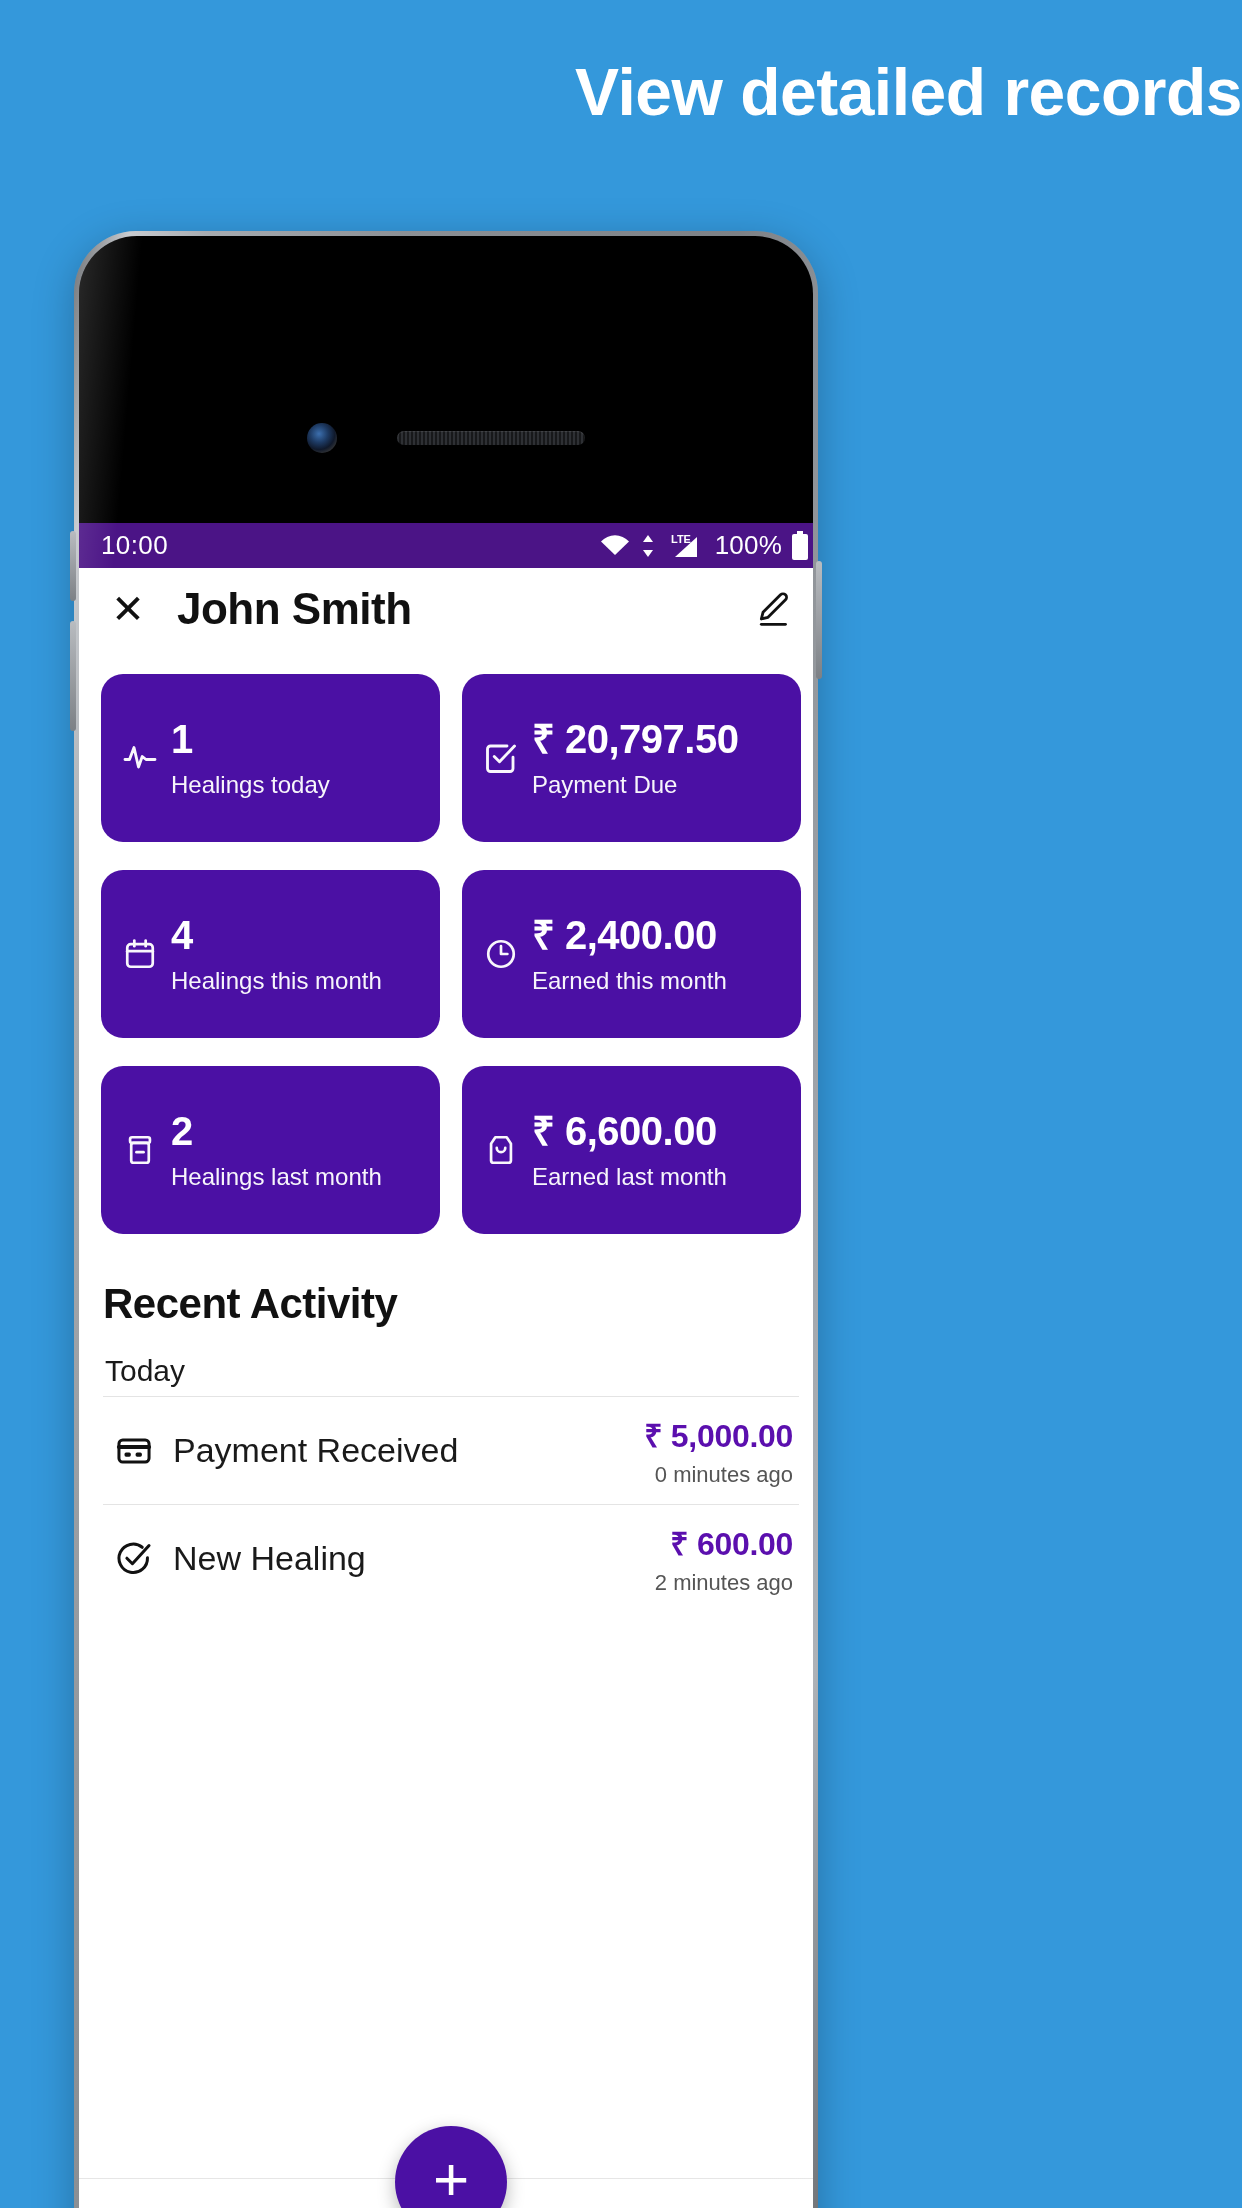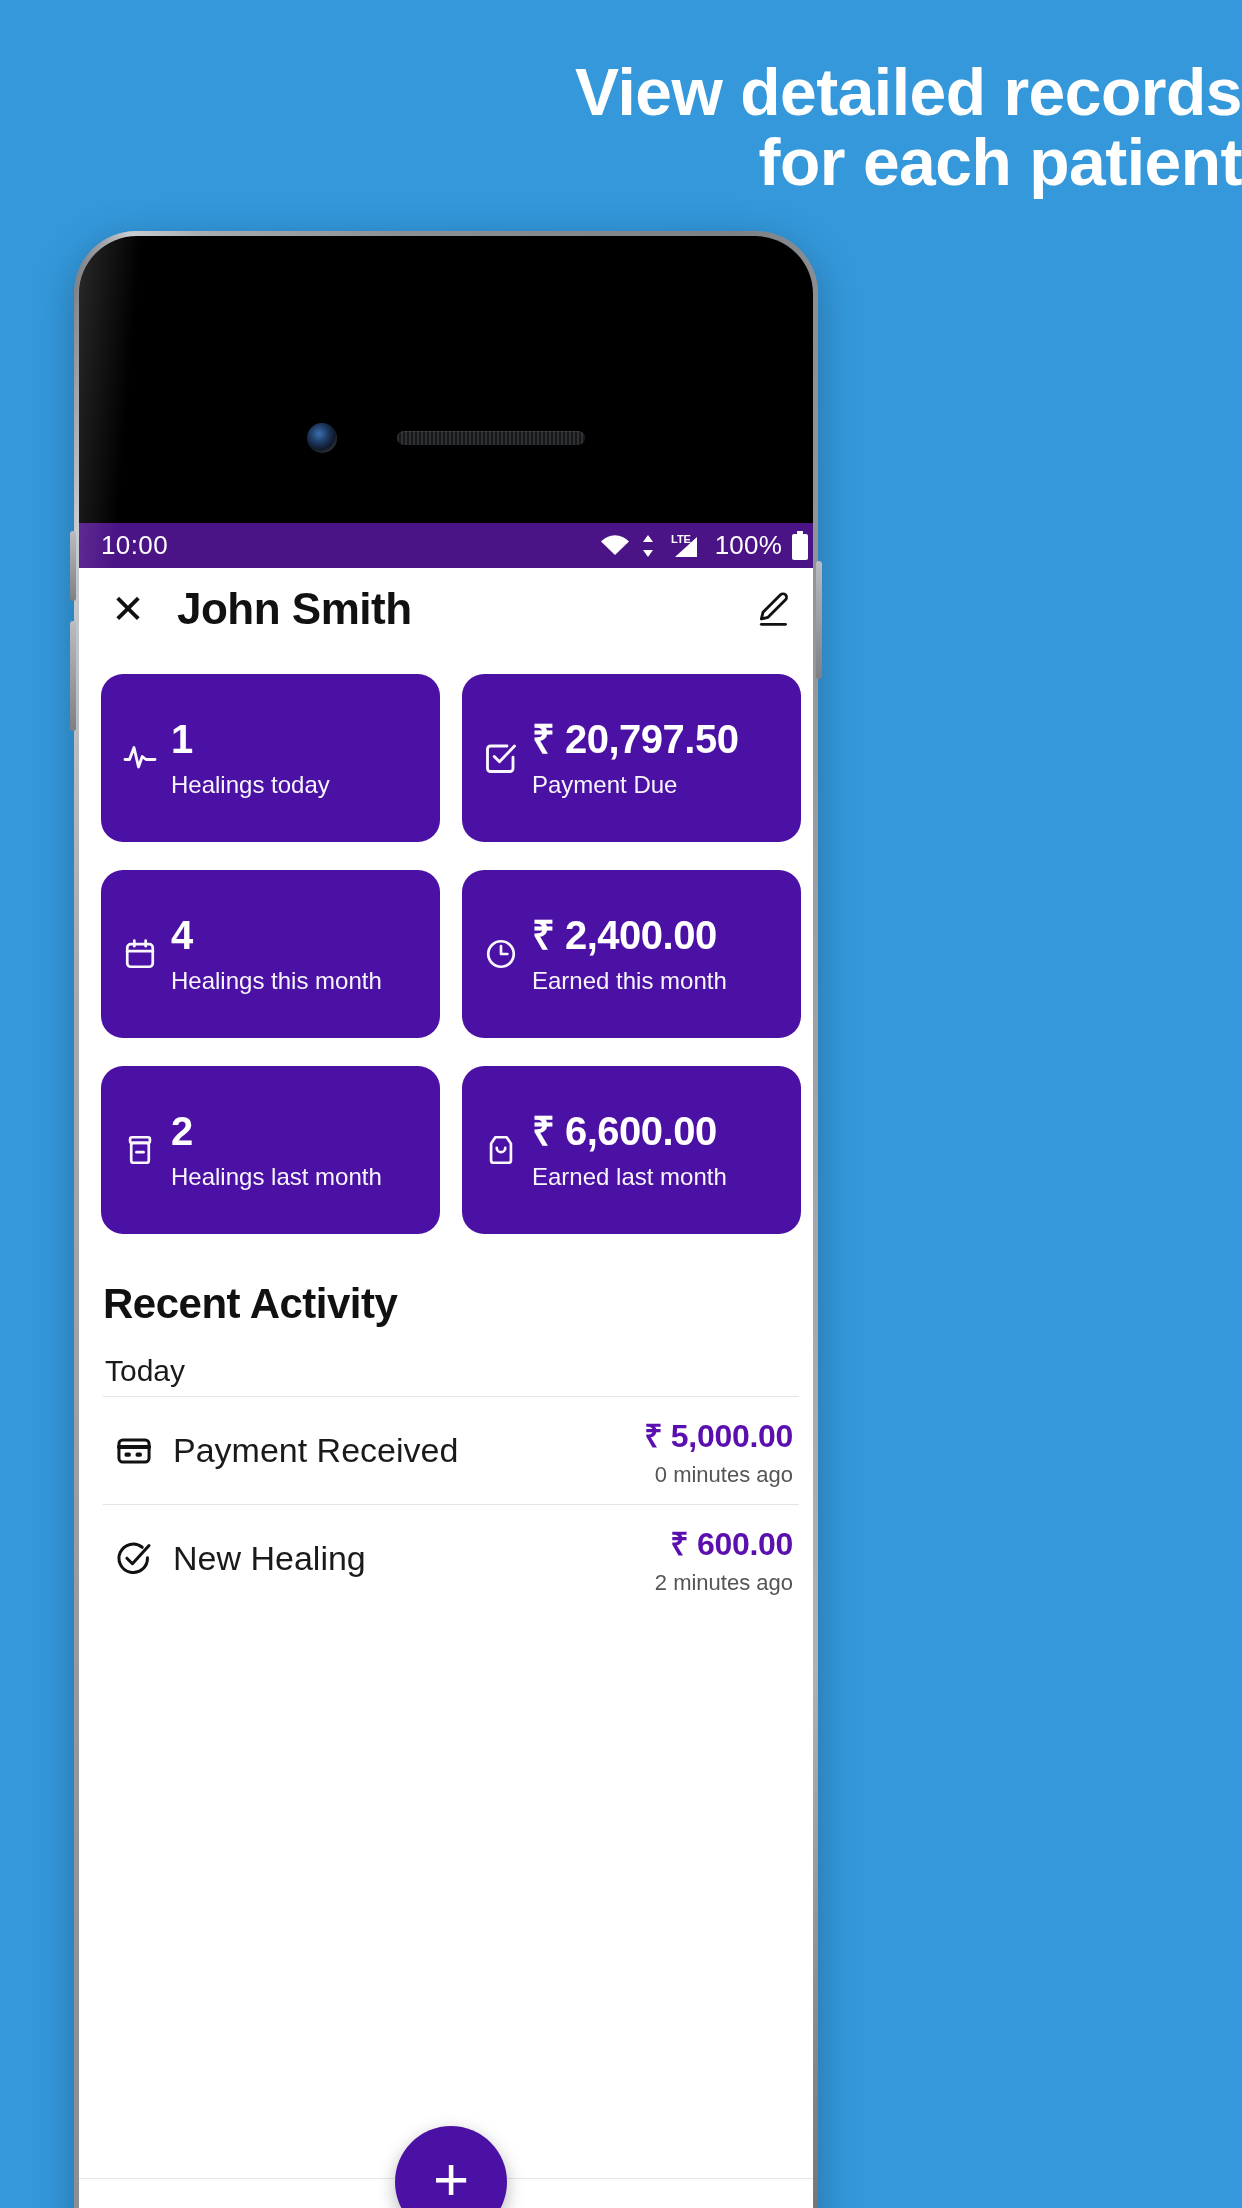--- a/index.html
+++ b/index.html
@@ -281,21 +281,20 @@
   }
   .btn-power { right: -4px; top: 330px; width: 6px; height: 118px; }
   .btn-vol-a { left: -4px; top: 300px; width: 6px; height: 70px; }
   .btn-vol-b { left: -4px; top: 390px; width: 6px; height: 110px; }
 </style>
 </head>
 <body>
 
 <div class="promo">
   <span class="l1">View detailed records</span>
-  <span class="l2">for each patient</span>
 </div>
 
 <div class="device">
   <div class="btn-side btn-power"></div>
   <div class="btn-side btn-vol-a"></div>
   <div class="btn-side btn-vol-b"></div>
 
   <div class="device-inner">
     <div class="bezel-sheen"></div>
 

